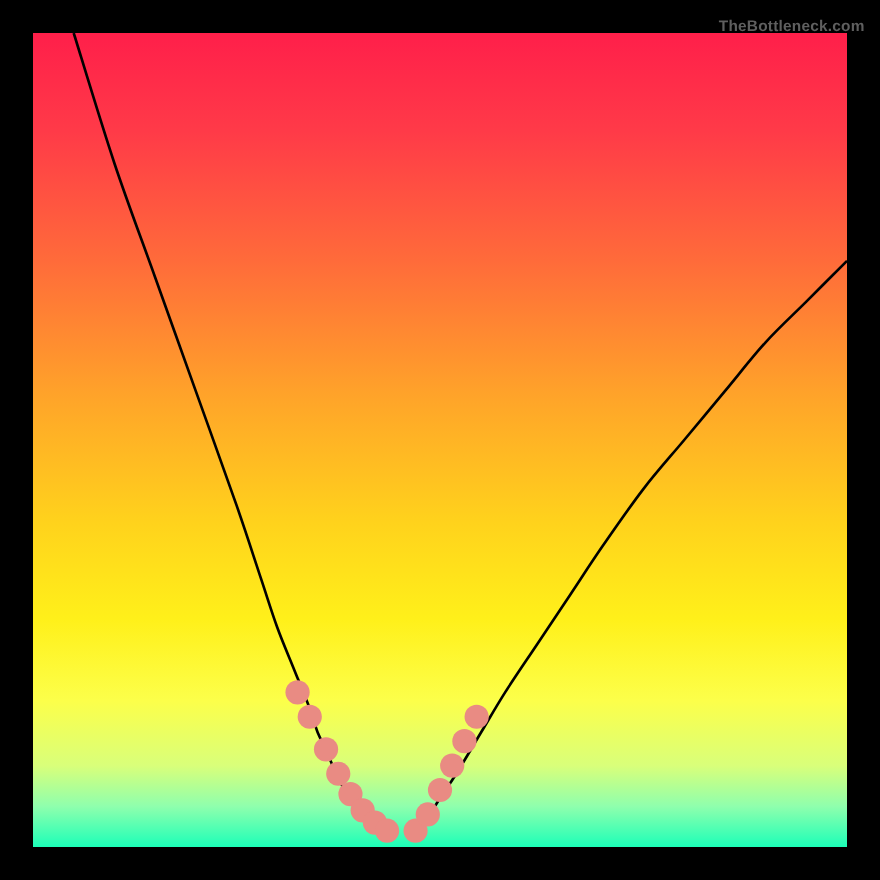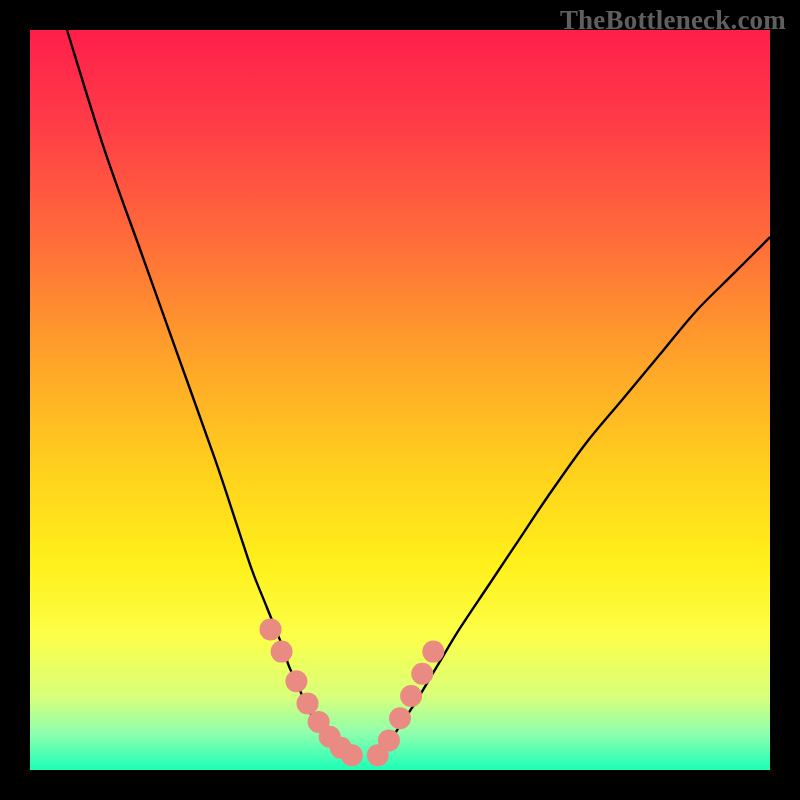--- a/index.html
+++ b/index.html
@@ -5,24 +5,24 @@
   * { margin: 0; padding: 0; box-sizing: border-box; }
   html, body { width: 800px; height: 800px; overflow: hidden; background: #000; }
   .frame {
     width: 800px;
     height: 800px;
     background: #000;
     position: relative;
   }
   .watermark {
     position: absolute;
-    top: 5px;
+    top: 15px;
     right: 14px;
-    font-family: Liberation Serif, serif;
-    font-size: 27px;
+    font-family: Liberation Sans, sans-serif;
+    font-size: 14px;
     font-weight: 600;
     color: #5f5f5f;
     letter-spacing: 0.2px;
     z-index: 10;
   }
   .plot-area {
     position: absolute;
     left: 30px;
     top: 30px;
     width: 740px;

